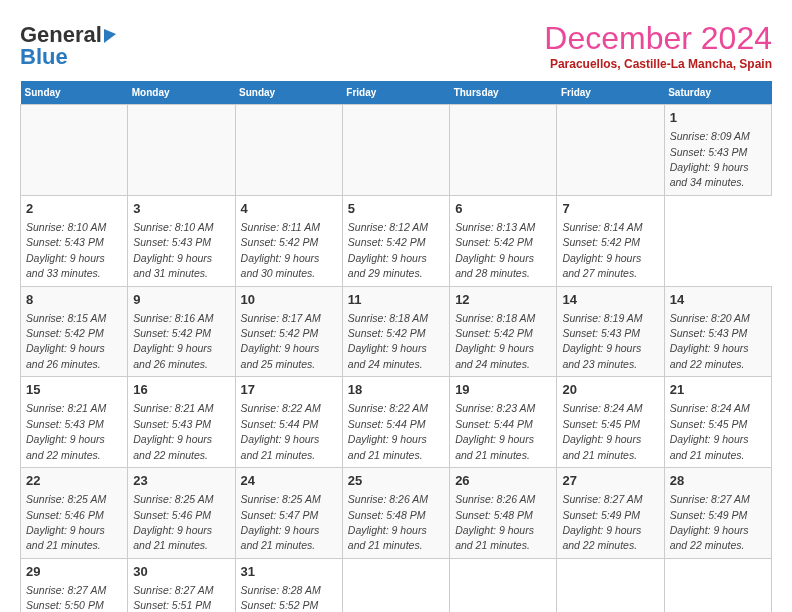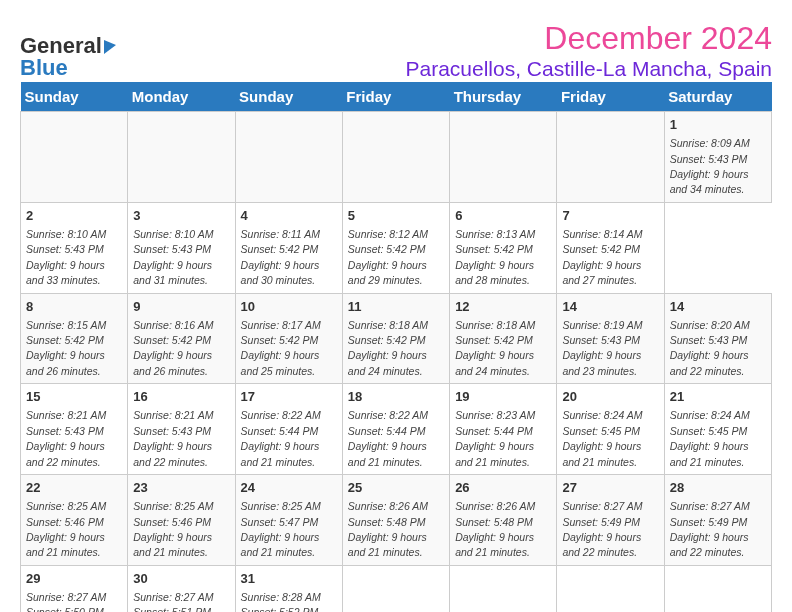--- a/index.html
+++ b/index.html
@@ -6,52 +6,53 @@
     body {
       font-family: Arial, sans-serif;
       background: #fff;
       width: 792px;
       min-height: 612px;
       padding: 20px;
     }
     .header {
       display: flex;
       justify-content: space-between;
-      align-items: flex-end;
-      margin-bottom: 1px;
+      align-items: center;
+      margin-bottom: 10px;
     }
     .logo {
       display: flex;
       flex-direction: column;
       align-items: flex-start;
     }
     .title-section {
       text-align: right;
     }
     .month-title {
       font-size: 32px;
       font-weight: normal;
       color: #ec4899;
     }
     .location-title {
-      font-size: 21px;
-      color: #6d28d9;
+      font-size: 12px;
+      color: #b91c1c;
+      font-weight: bold;
     }
     table {
       width: 100%;
       border-collapse: collapse;
       font-size: 11px;
     }
     thead tr th {
       background-color: #2a7abf;
       color: #fff;
       font-weight: bold;
       padding: 6px 4px;
       text-align: left;
-      font-size: 15px;
+      font-size: 10px;
     }
     tbody tr td {
       border: 1px solid #ccc;
       vertical-align: top;
       padding: 4px 5px;
       height: 90px;
       width: calc(100% / 7);
       color: #333;
       line-height: 1.4;
     }

